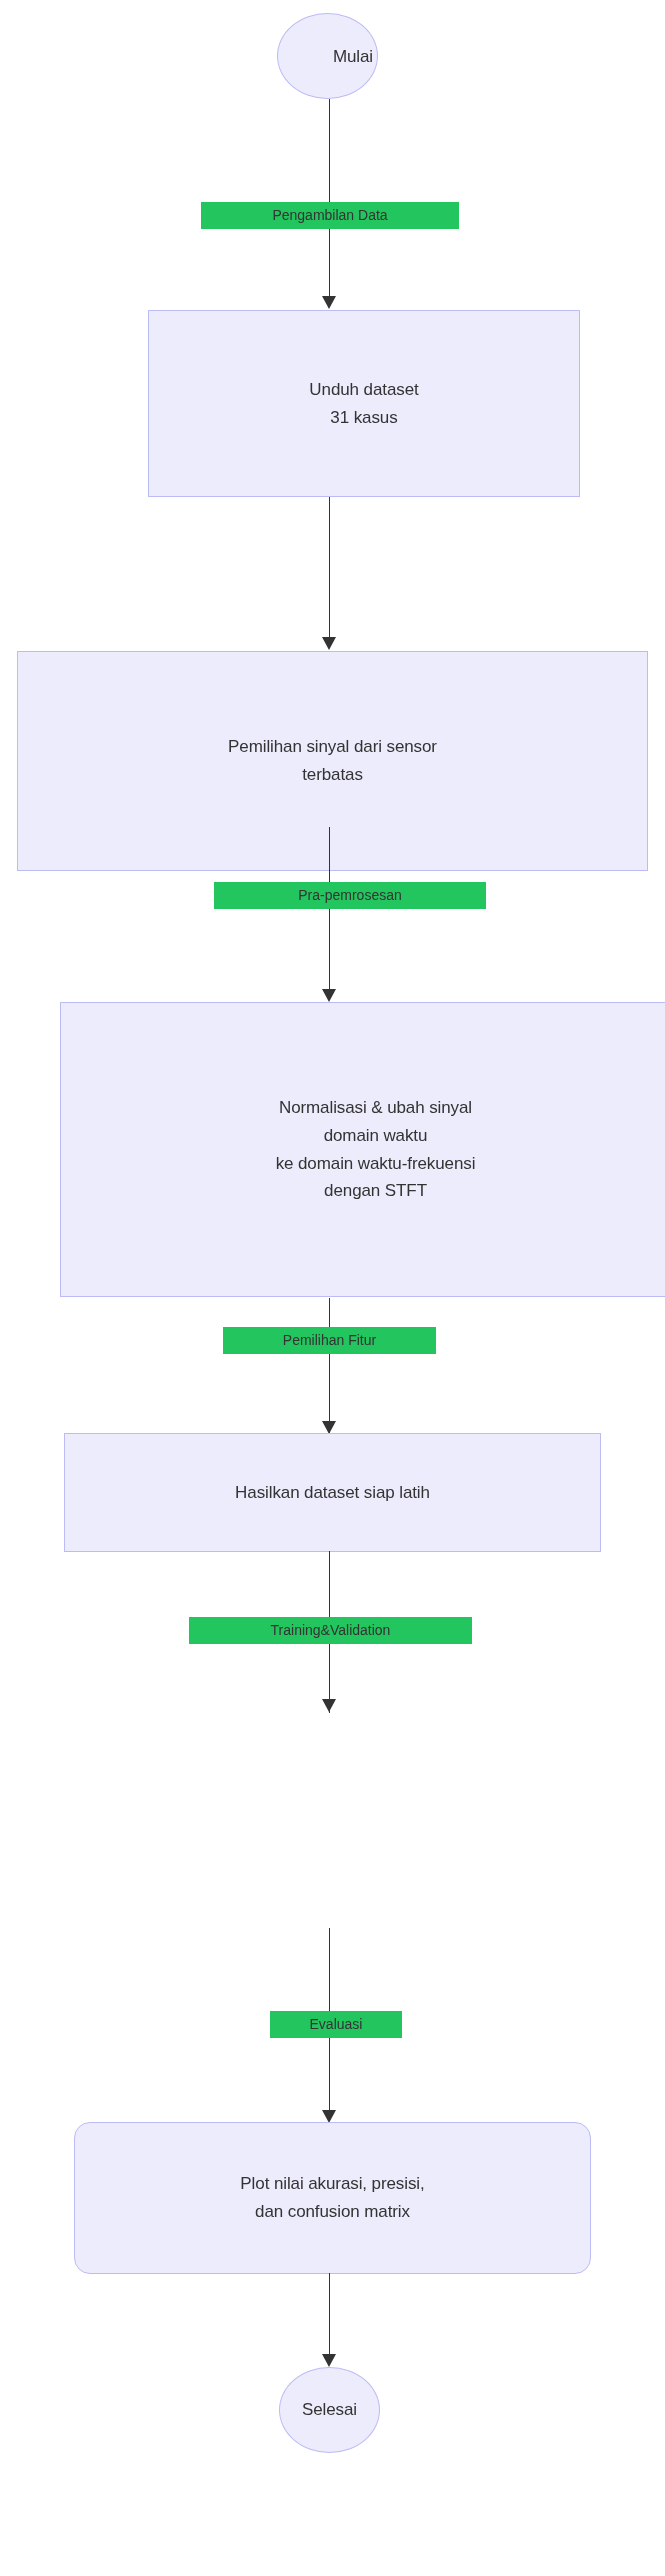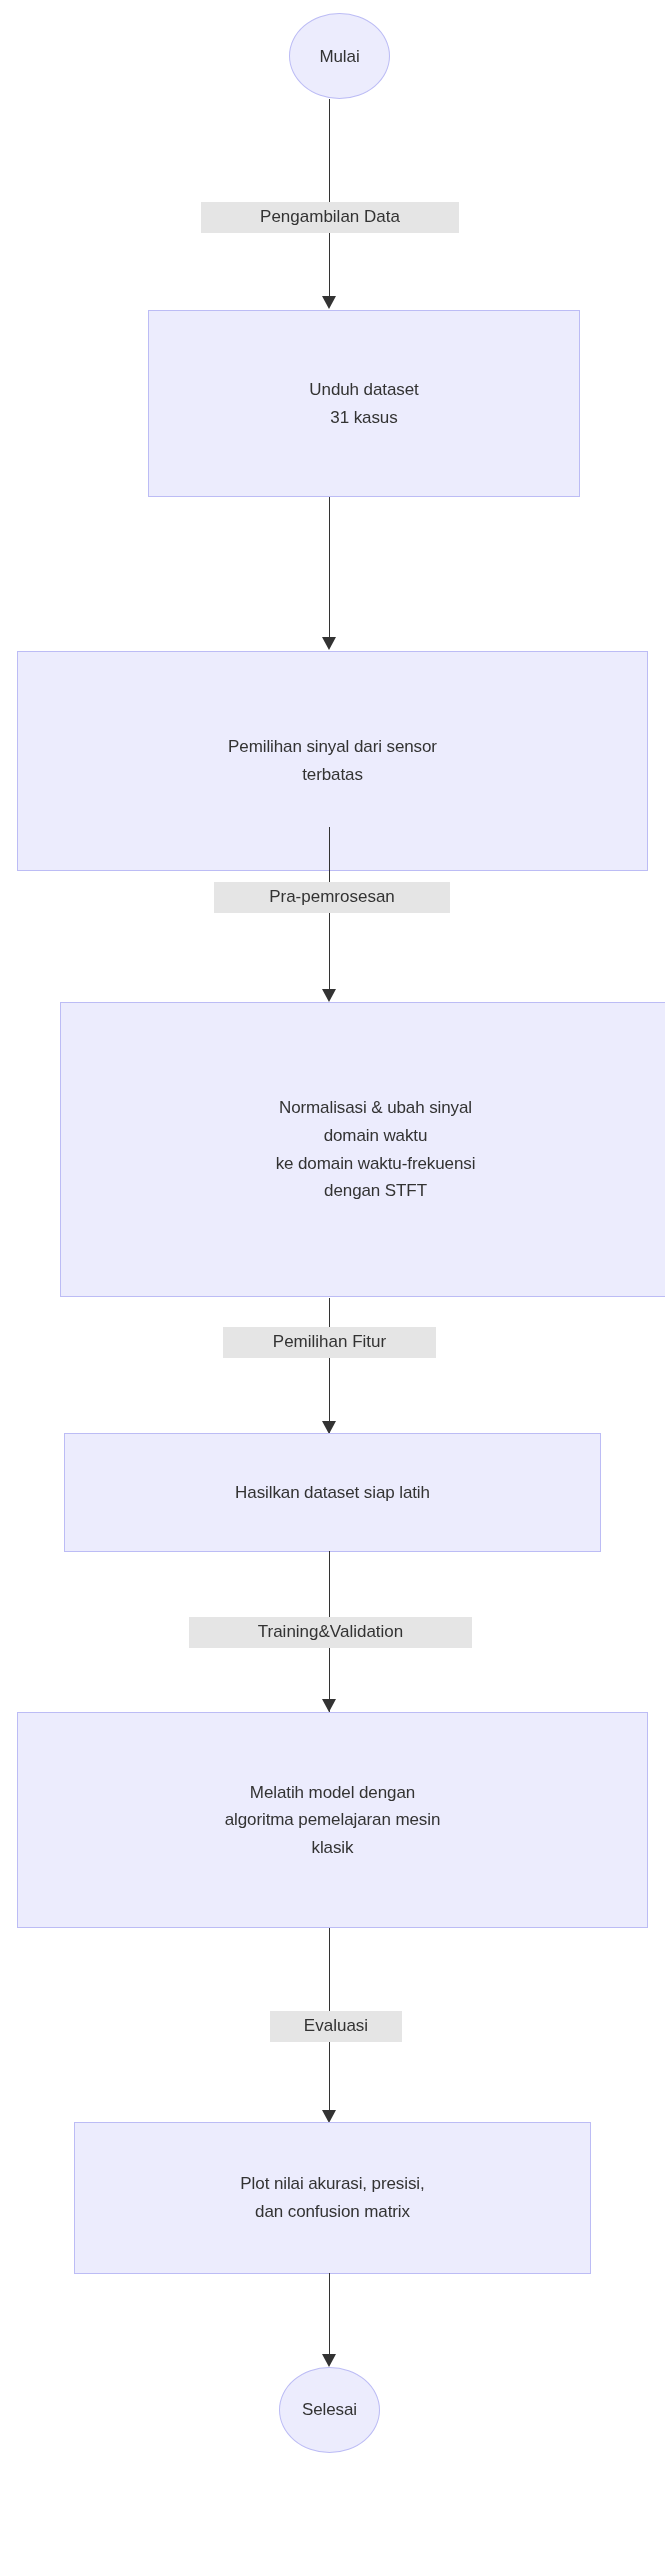--- a/index.html
+++ b/index.html
@@ -59,37 +59,37 @@
   .arrow-head {
     position: absolute;
     width: 0;
     height: 0;
     border-left: 7.4px solid transparent;
     border-right: 7.4px solid transparent;
     border-top: 13.4px solid #333333;
   }
   .edge-label {
     position: absolute;
-    background: #e5e5e5;
+    background: #22c55e;
     color: #333333;
-    font-size: 17px;
+    font-size: 14px;
     line-height: 1.2;
     padding: 4.7px 4px 6px 4px;
     white-space: nowrap;
     text-align: center;
     font-stretch: condensed;
     box-sizing: border-box;
   }
 </style>
 </head>
 <body>
 
 <div id="flow-root">
 
-  <div class="node terminal" style="left:289px; top:13.4px; width:101px; height:86px;">
+  <div class="node terminal" style="left:277px; top:13.4px; width:101px; height:86px;justify-content:flex-end;">
     <span class="label">Mulai</span>
   </div>
 
   <div class="edge-line" style="left:329px; top:99px; height:198px;"></div>
   <div class="arrow-head" style="left:322px; top:296px;"></div>
   <div class="edge-label" style="left:201px; top:202px; width:258px;">Pengambilan Data</div>
 
   <div class="node" style="left:148px; top:310px; width:432px; height:187px;">
     <span class="label">Unduh dataset
 31 kasus</span>
@@ -98,52 +98,47 @@
   <div class="edge-line" style="left:329px; top:497px; height:142px;"></div>
   <div class="arrow-head" style="left:322px; top:637px;"></div>
 
   <div class="node" style="left:17px; top:651px; width:631px; height:220px;">
     <span class="label">Pemilihan sinyal dari sensor
 terbatas</span>
   </div>
 
   <div class="edge-line" style="left:329px; top:827px; height:164px;"></div>
   <div class="arrow-head" style="left:322px; top:989px;"></div>
-  <div class="edge-label" style="left:214px; top:882px; width:236px;">Pra-pemrosesan</div>
+  <div class="edge-label" style="left:214px; top:882px; width:272px;">Pra-pemrosesan</div>
 
   <div class="node" style="left:17px; top:1002px; width:631px; height:295px;margin-left:43px;">
     <span class="label">Normalisasi &amp; ubah sinyal
 domain waktu
 ke domain waktu-frekuensi
 dengan STFT</span>
   </div>
 
   <div class="edge-line" style="left:329px; top:1298px; height:138px;"></div>
   <div class="arrow-head" style="left:322px; top:1421px;"></div>
   <div class="edge-label" style="left:223px; top:1327px; width:213px;">Pemilihan Fitur</div>
 
   <div class="node" style="left:64px; top:1433px; width:537px; height:119px;">
     <span class="label">Hasilkan dataset siap latih</span>
   </div>
 
   <div class="edge-line" style="left:329px; top:1551px; height:162px;"></div>
   <div class="arrow-head" style="left:322px; top:1699px;"></div>
   <div class="edge-label" style="left:189px; top:1617px; width:283px;">Training&amp;Validation</div>
 
-  <div class="node" style="left:17px; top:1712px; width:631px; height:216px;">
-    <span class="label">Melatih model dengan
-algoritma pemelajaran mesin
-klasik</span>
-  </div>
 
   <div class="edge-line" style="left:329px; top:1928px; height:183px;"></div>
   <div class="arrow-head" style="left:322px; top:2110px;"></div>
   <div class="edge-label" style="left:270px; top:2011px; width:132px;">Evaluasi</div>
 
-  <div class="node" style="left:74px; top:2122px; width:517px; height:152px;">
+  <div class="node" style="left:74px; top:2122px; width:517px; height:152px;border-radius:16px;">
     <span class="label">Plot nilai akurasi, presisi,
 dan confusion matrix</span>
   </div>
 
   <div class="edge-line" style="left:329px; top:2273px; height:82px;"></div>
   <div class="arrow-head" style="left:322px; top:2354px;"></div>
 
   <div class="node terminal" style="left:279px; top:2367px; width:101px; height:86px;">
     <span class="label">Selesai</span>
   </div>

